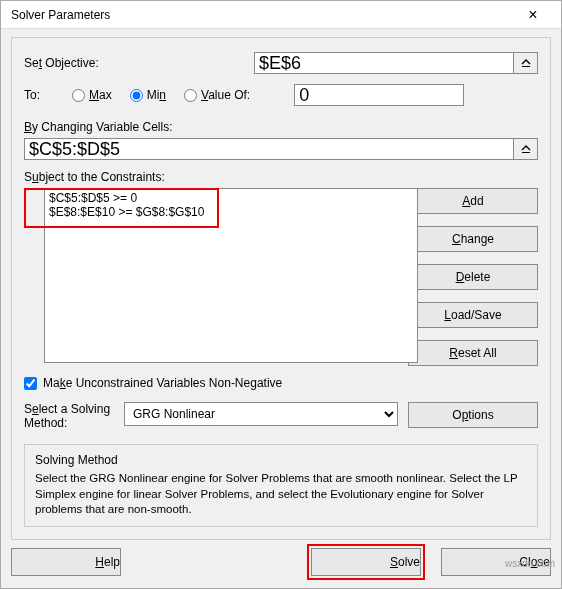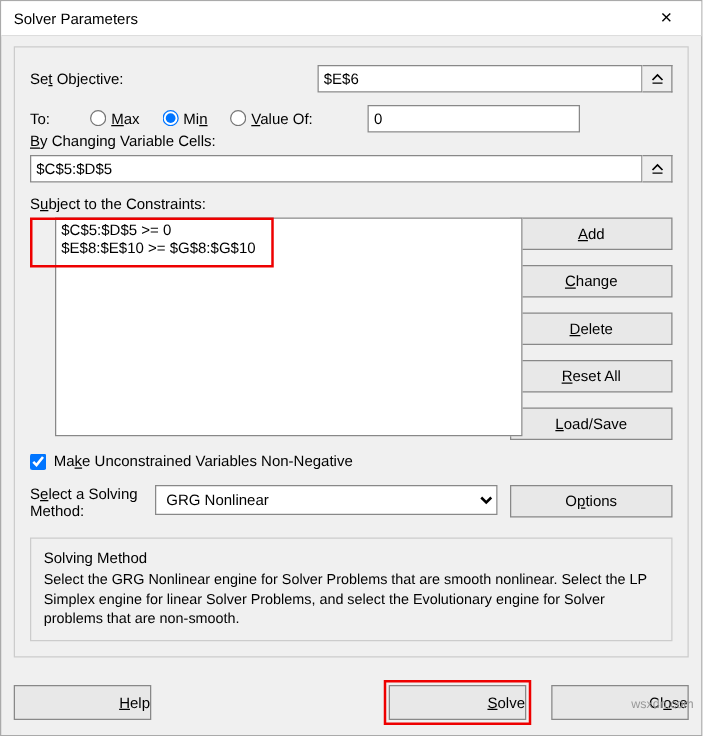--- a/index.html
+++ b/index.html
@@ -6,28 +6,28 @@
 body { margin: 0; background: #f0f0f0; width: 562px; height: 589px; overflow: hidden; }
 .dialog { width: 562px; height: 589px; background: #f0f0f0; border: 1px solid #aaa; position: relative; }
 .titlebar { height: 28px; display: flex; align-items: center; justify-content: space-between; padding: 0 8px 0 10px; background: #fff; border-bottom: 1px solid #ddd; }
 .titlebar .title { font-size: 12px; }
 .titlebar .close { width: 40px; text-align: center; font-size: 16px; font-family: Arial; line-height: 1; cursor: pointer; }
 .body { padding: 8px 10px; }
 .groupbox { border: 1px solid #ccc; padding: 14px 12px 12px 12px; background: #f0f0f0; }
 .row { display: flex; align-items: center; margin-bottom: 10px; }
 .underline { text-decoration: underline; }
 .obj-row .lbl { width: 230px; }
-input[type=text] { height: 22px; border: 1px solid #888; background: #fff; padding: 2px 4px; font-size: 12px; }
+input[type=text] { height: 22px; border: 1px solid #888; background: #fff; padding: 2px 4px; font-size: 18px; }
 .refbox { flex: 1; display: flex; }
 .refbox input { flex: 1; }
 .refbtn { width: 24px; height: 22px; border: 1px solid #888; border-left: none; background: #eee; display: flex; align-items: center; justify-content: center; cursor: pointer; }
 .refbtn svg { width: 10px; height: 10px; }
-.to-row { display: flex; align-items: center; gap: 18px; }
+.to-row { display: flex; align-items: center; gap: 18px; margin-bottom: 14px; }
 .to-row .to-lbl { width: 30px; }
-.radio { display: flex; align-items: flex-start; gap: 4px; }
+.radio { display: flex; align-items: center; gap: 4px; }
 .radio input { margin:0; }
 .valbox { width: 170px; margin-left: 26px; }
 .sect-lbl { margin-bottom: 4px; }
 .constraints-area { display: flex; gap: 10px; align-items: flex-start; }
 .clist-wrap { position: relative; flex: 1; }
 .clist { width: 100%; height: 175px; border: 1px solid #888; background: #fff; padding: 2px 4px; font-size: 12px; overflow-y: scroll; white-space: pre; margin-left: 20px; }
 .redbox { position: absolute; top: 0; left: 0; width: 195px; height: 40px; border: 2px solid #e00; pointer-events: none; }
 .btncol { display: flex; flex-direction: column; gap: 12px; width: 130px; }
 .btn { height: 26px; border: 1px solid #888; background: #e8e8e8; text-align: center; line-height: 24px; cursor: pointer; }
 .chkrow { display: flex; align-items: center; gap: 6px; margin-top: 10px; }
@@ -105,22 +105,22 @@
       <div class="constraints-area">
         <div class="clist-wrap">
           <div class="clist" id="clist">$C$5:$D$5 &gt;= 0
 $E$8:$E$10 &gt;= $G$8:$G$10</div>
           <div class="redbox"></div>
         </div>
         <div class="btncol">
           <div class="btn"><span class="underline">A</span>dd</div>
           <div class="btn"><span class="underline">C</span>hange</div>
           <div class="btn"><span class="underline">D</span>elete</div>
+          <div class="btn"><span class="underline">L</span>oad/Save</div>
           <div class="btn"><span class="underline">R</span>eset All</div>
-          <div class="btn"><span class="underline">L</span>oad/Save</div>
         </div>
       </div>
 
       <label class="chkrow">
         <input type="checkbox" checked="" style="">
         <span>Ma<span class="underline">k</span>e Unconstrained Variables Non-Negative</span>
       </label>
 
       <div class="method-row">
         <span class="method-lbl">S<span class="underline">e</span>lect a Solving Method:</span>

